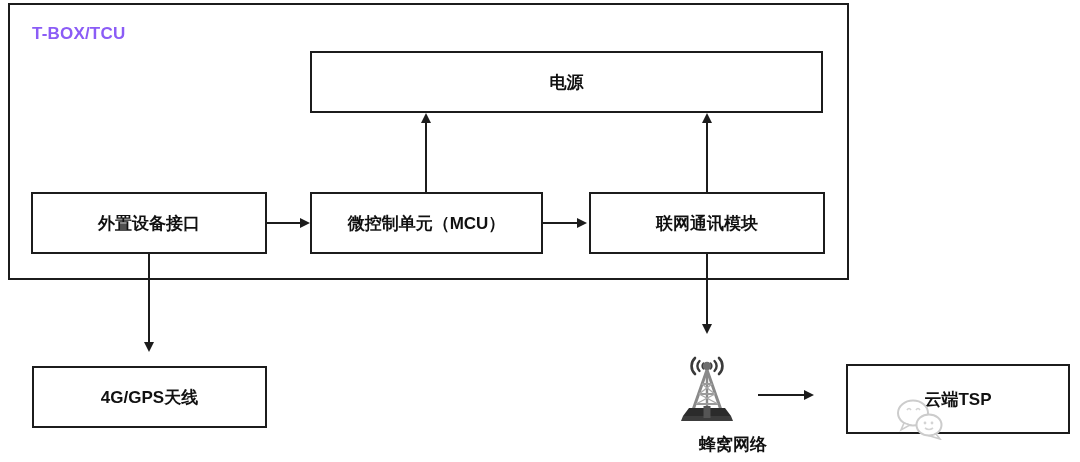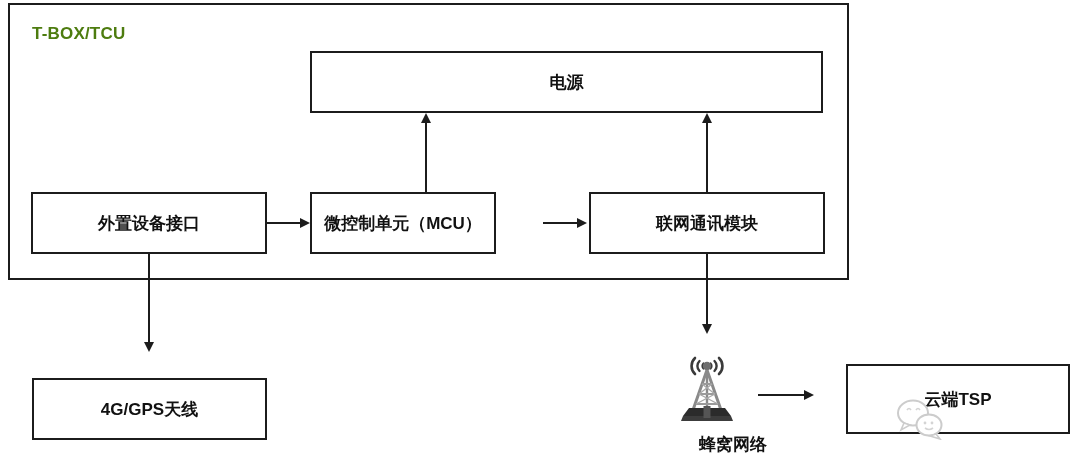--- a/index.html
+++ b/index.html
@@ -20,41 +20,41 @@
     border: 2px solid #1c1c1c;
     box-sizing: border-box;
     background: #ffffff;
   }
   .tbox-title {
     position: absolute;
     left: 22px; top: 19px;
     font-size: 17px;
     font-weight: 700;
     letter-spacing: 0.2px;
-    color: #4d7c0f;
+    color: #8b5cf6;
   }
   
   .node {
     position: absolute;
     border: 2px solid #1c1c1c;
     box-sizing: border-box;
     background: #ffffff;
     display: flex;
     align-items: center;
     justify-content: center;
     font-size: 17px;
     font-weight: 700;
     color: #111111;
     text-align: center;
   }
   .node-power    { left: 310px; top: 51px;  width: 513px; height: 62px; }
   .node-ext      { left: 31px;  top: 192px; width: 236px; height: 62px; }
-  .node-mcu      { left: 310px; top: 192px; width: 186px; height: 62px; }
+  .node-mcu      { left: 310px; top: 192px; width: 233px; height: 62px; }
   .node-net      { left: 589px; top: 192px; width: 236px; height: 62px; }
-  .node-antenna  { left: 32px;  top: 366px; width: 235px; height: 62px; margin-top: 12px; }
+  .node-antenna  { left: 32px;  top: 366px; width: 235px; height: 62px; }
   .node-tsp      { left: 846px; top: 364px; width: 224px; height: 70px; }
   
   .hline, .vline { position: absolute; background: #1c1c1c; }
   .hline { height: 2px; }
   .vline { width: 2px; }
   
   .head { position: absolute; width: 0; height: 0; }
   .head-right { border-top: 5px solid transparent; border-bottom: 5px solid transparent; border-left: 10px solid #1c1c1c; }
   .head-up    { border-left: 5px solid transparent; border-right: 5px solid transparent; border-bottom: 10px solid #1c1c1c; }
   .head-down  { border-left: 5px solid transparent; border-right: 5px solid transparent; border-top: 10px solid #1c1c1c; }

